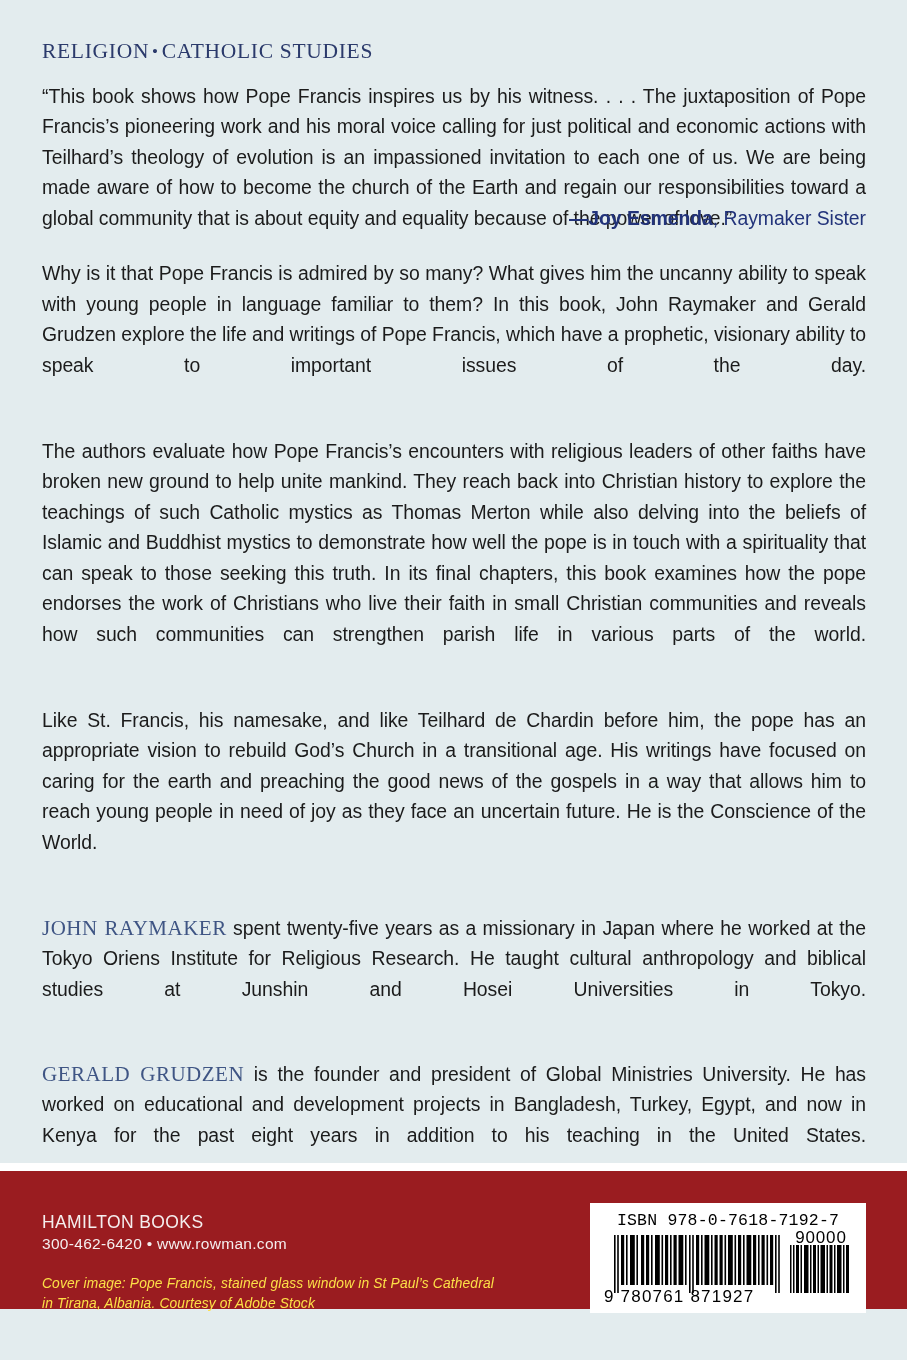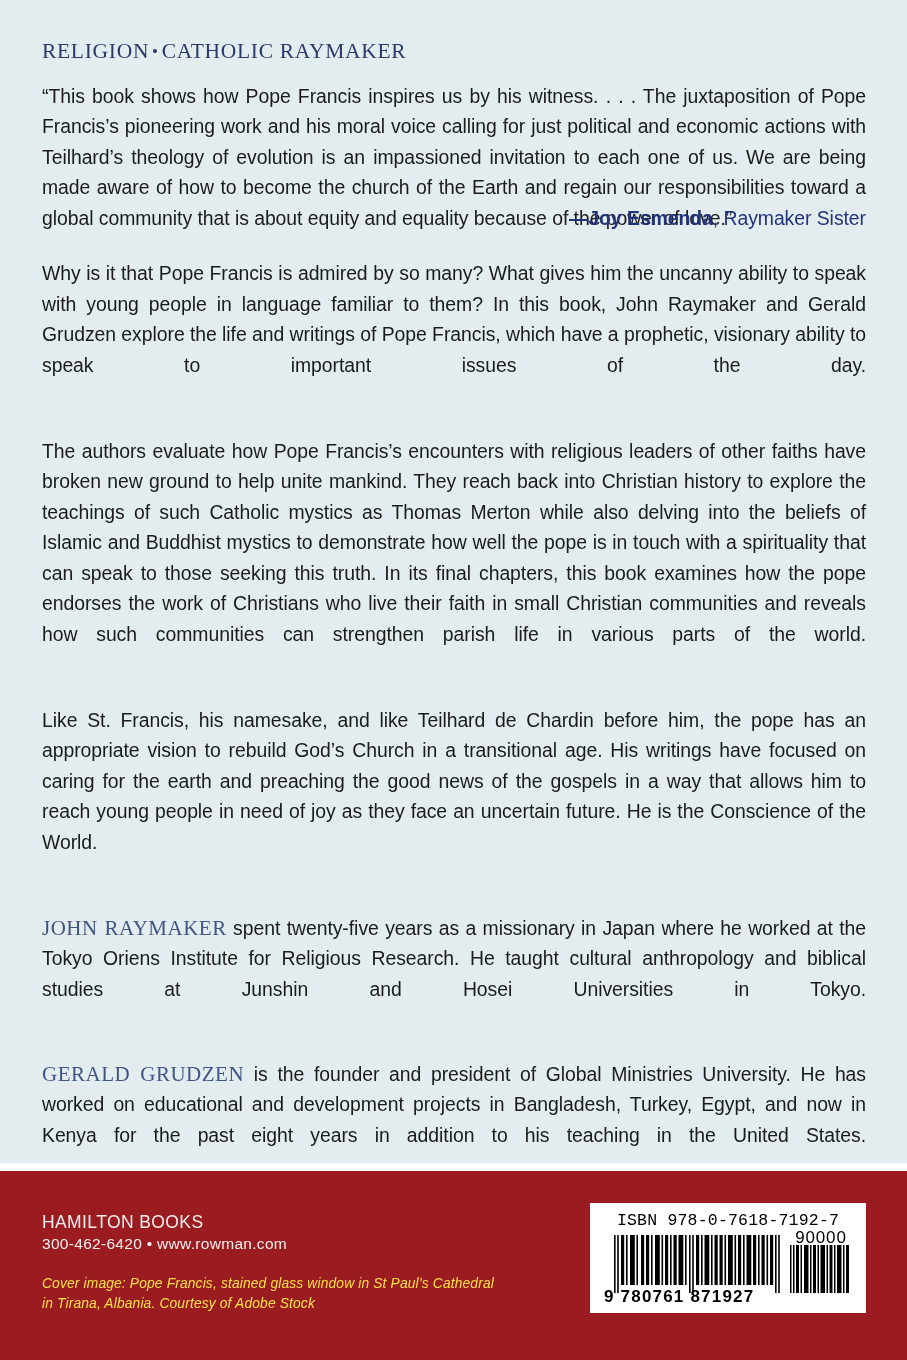--- a/index.html
+++ b/index.html
@@ -106,21 +106,21 @@
     height: 8px;
     background: #ffffff;
   }
 
   
   .footer {
     position: absolute;
     left: 0;
     top: 1171px;
     width: 907px;
-    height: 189px;
+    height: 138px;
     background: #9a1c20;
     box-sizing: border-box;
   }
 
   .pub-block {
     position: absolute;
     left: 42px;
     top: 40px;
     color: #f5eeee;
   }
@@ -186,21 +186,20 @@
   .ean-digits {
     position: absolute;
     left: 14px;
     top: 84px;
     width: 190px;
     font-family: "Liberation Sans", sans-serif;
     font-size: 17px;
     letter-spacing: 1.2px;
     color: #000;
     white-space: nowrap;
-    font-weight: bold;
   }
   .addon-digits {
     position: absolute;
     left: 196px;
     top: 25px;
     width: 70px;
     text-align: center;
     font-family: "Liberation Sans", sans-serif;
     font-size: 17px;
     letter-spacing: 0.8px;
@@ -209,21 +208,21 @@
   .bars-main svg, .bars-addon svg { display: block; }
 </style>
 </head>
 <body>
 
 <div class="cover">
 
   <div class="upper">
 
     <div class="category">
-      <span>RELIGION</span><span class="dot">•</span><span>CATHOLIC RAYMAKER</span>
+      <span>RELIGION</span><span class="dot">•</span><span>CATHOLIC STUDIES</span>
     </div>
 
     <div class="blurb">
       <span>“This book shows how Pope Francis inspires us by his witness. . . . The juxtaposition of Pope Francis’s pioneering work and his moral voice calling for just political and economic actions with Teilhard’s theology of evolution is an impassioned invitation to each one of us. We are being made aware of how to become the church of the Earth and regain our responsibilities toward a global community that is about equity and equality because of the power of love.”</span>
       <span class="attrib-wrap"><span class="attrib-line"><span class="attrib-name">—Joy Esmenda</span><span class="attrib-role">, Raymaker Sister</span></span></span>
     </div>
 
     <div class="gap-par"></div>
     <p class="body-par">Why is it that Pope Francis is admired by so many? What gives him the uncanny ability to speak with young people in language familiar to them? In this book, John Raymaker and Gerald Grudzen explore the life and writings of Pope Francis, which have a prophetic, visionary ability to speak to important issues of the day.</p>
 

